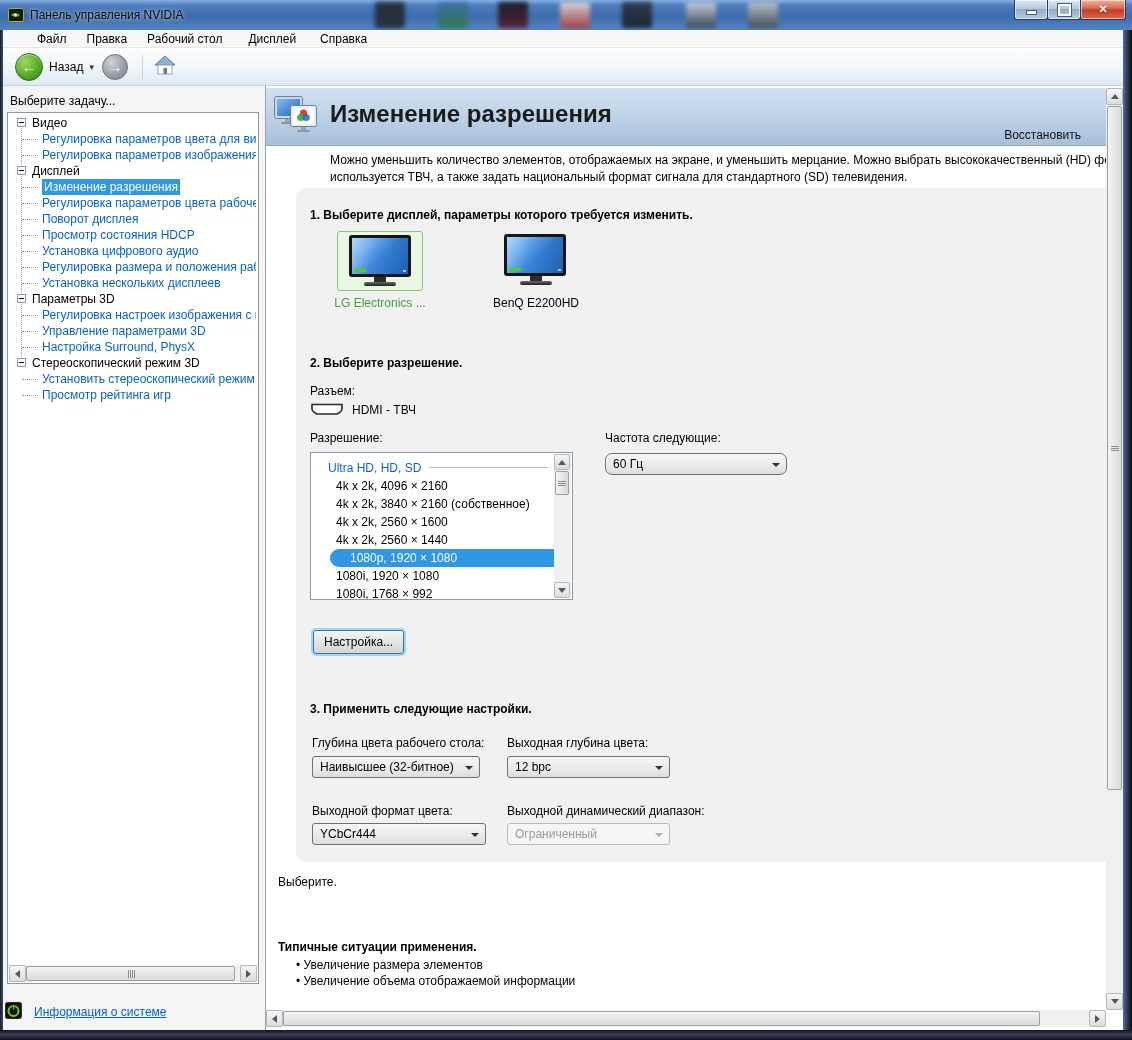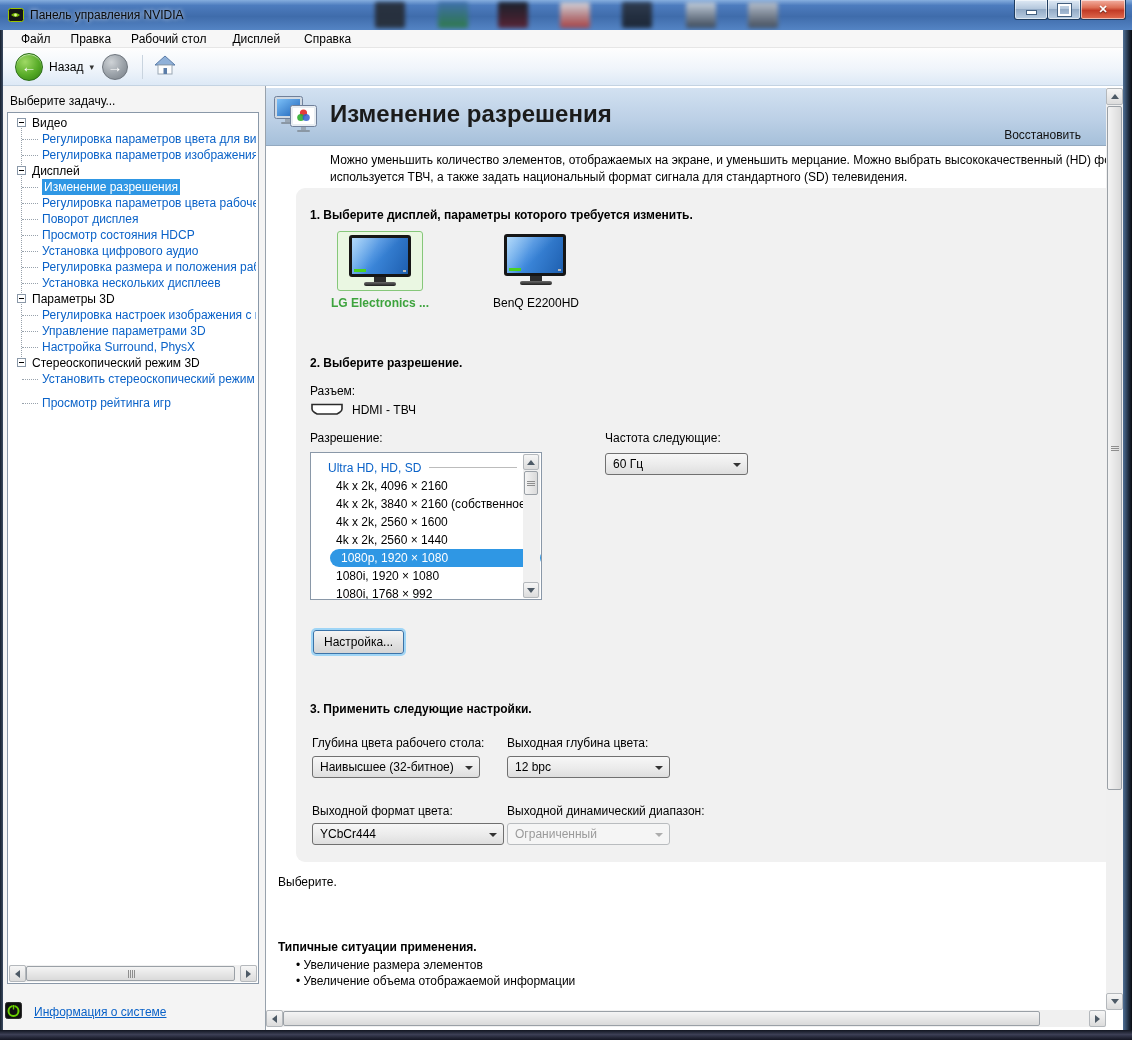--- a/index.html
+++ b/index.html
@@ -15,21 +15,21 @@
   .title-icon{left:8px;top:7px;}
   .title-text{left:30px;top:8px;font-size:12px;color:#0b0b0b;text-shadow:0 0 4px rgba(255,255,255,.9);}
   .winbtns{right:6px;top:0;height:19px;display:flex;}
   .winbtn{width:32px;height:19px;border:1px solid #1e3c5f;border-top:none;margin-left:-1px;
     background:linear-gradient(180deg,#dfeaf5 0%,#b5c8dd 45%,#93abc6 50%,#b9cde2 100%);
     display:flex;align-items:center;justify-content:center;border-radius:0 0 3px 3px;box-shadow:inset 0 0 0 1px rgba(255,255,255,.55);}
   .winbtn.close{width:44px;background:linear-gradient(180deg,#f3b0a2 0%,#dd6e54 40%,#c23b26 55%,#e06a4e 100%);color:#fff;font-weight:bold;font-size:11px;text-shadow:0 1px 1px rgba(0,0,0,.5);}
   .minbar{width:9px;height:3px;background:#fff;border:1px solid #44607f;margin-top:6px;}
   .maxbox{width:9px;height:8px;border:2px solid #fff;outline:1px solid #44607f;background:transparent;}
 
-  .menubar{left:3px;top:30px;width:1120px;height:18px;background:#f7f7f7;border-bottom:1px solid #e6e6e6;display:flex;align-items:center;padding-left:8px;box-sizing:border-box;}
+  .menubar{left:3px;top:30px;width:1120px;height:18px;background:#f7f7f7;border-bottom:1px solid #e6e6e6;display:flex;align-items:center;padding-left:24px;box-sizing:border-box;}
   .menu-item{padding:2px 10px;font-size:12px;}
   .toolbar{left:3px;top:48px;width:1120px;height:38px;background:linear-gradient(180deg,#fefefe 0%,#f0f5fb 55%,#dde9f6 100%);border-bottom:1px solid #c4d3e2;display:flex;align-items:center;padding-left:12px;box-sizing:border-box;}
   .circle-btn{width:26px;height:26px;border-radius:50%;display:flex;align-items:center;justify-content:center;color:#fff;font-size:15px;font-weight:bold;}
   .back-btn{background:radial-gradient(circle at 35% 30%,#9fd965 0%,#57ab27 55%,#2f7c12 100%);border:1px solid #2a6e17;box-shadow:inset 0 1px 1px rgba(255,255,255,.6);}
   .fwd-btn{width:24px;height:24px;background:radial-gradient(circle at 35% 30%,#cfd3d7 0%,#9aa1a8 55%,#777e86 100%);border:1px solid #6d747c;margin-left:8px;}
   .back-label{margin-left:6px;font-size:12px;}
   .caret{margin-left:6px;font-size:9px;color:#333;}
   .tb-sep{width:1px;height:24px;background:#c9d4df;margin:0 10px 0 14px;}
 
   .side-border-l{left:0;top:30px;width:3px;height:1000px;background:linear-gradient(90deg,#17202e,#3c4c63);}
@@ -68,28 +68,28 @@
   .mon{width:86px;height:60px;}
   .mon.selected{background:#eaf7e2;border:1px solid #86c77a;border-radius:3px;box-sizing:border-box;}
   .mon-scr{position:absolute;left:11px;top:3px;width:62px;height:42px;background:#161616;border-radius:3px;}
   .mon-scr-in{position:absolute;left:3px;top:3px;right:3px;bottom:3px;background:linear-gradient(115deg,#7fc0f7 0%,#3e8ade 40%,#1e5faf 100%);}
   .mon-scr-in::before{content:"";position:absolute;inset:0;background:linear-gradient(135deg,rgba(255,255,255,.4),rgba(255,255,255,0) 55%);}
   .mon-tb{position:absolute;left:2px;bottom:2px;width:12px;height:3px;background:#49d121;}
   .mon-led{position:absolute;right:2px;bottom:2px;width:3px;height:2px;background:#bbb;}
   .mon-neck{position:absolute;left:50%;margin-left:-6px;top:45px;width:12px;height:5px;background:#2c2c2c;}
   .mon-base{position:absolute;left:50%;margin-left:-16px;top:50px;width:32px;height:4px;background:linear-gradient(180deg,#6a6a6a,#1f1f1f);border-radius:2px;}
   .mon-label{position:absolute;width:130px;text-align:center;font-size:12px;}
-  .mon-label.green{color:#3da33d;font-weight:bold;}
-
-  
-  .lb{left:44px;top:366px;width:232px;height:148px;background:#fff;border:1px solid #8a98a8;box-sizing:border-box;overflow:hidden;padding-top:5px;}
+  .mon-label.green{color:#3da33d;}
+
+  
+  .lb{left:44px;top:366px;width:263px;height:148px;background:#fff;border:1px solid #8a98a8;box-sizing:border-box;overflow:hidden;padding-top:5px;}
   .lb-hrow{height:19px;display:flex;align-items:center;padding-left:17px;color:#0a62c8;}
   .lb-rule{flex:1;height:1px;background:#bcbcbc;margin:0 24px 0 8px;}
   .lb-row{height:18px;display:flex;align-items:center;padding-left:25px;white-space:nowrap;}
-  .lb-sel{display:inline-block;background:#2f97e4;color:#fff;width:216px;margin-left:-6px;padding:2px 0 2px 11px;border-radius:9px;}
+  .lb-sel{display:inline-block;background:#2f97e4;color:#fff;width:216px;margin-left:-6px;padding:2px 0 2px 20px;border-radius:9px;}
   .lb-sb{position:absolute;right:1px;top:1px;bottom:1px;width:17px;background:#f0f0f0;}
 
   
   .sb-btn{position:absolute;width:17px;height:17px;background:linear-gradient(180deg,#f6f6f6,#dcdcdc);border:1px solid #b4b8bc;border-radius:2px;box-sizing:border-box;display:flex;align-items:center;justify-content:center;}
   .tri-up{width:0;height:0;border-left:4px solid transparent;border-right:4px solid transparent;border-bottom:5px solid #4d5a66;}
   .tri-down{width:0;height:0;border-left:4px solid transparent;border-right:4px solid transparent;border-top:5px solid #4d5a66;}
   .tri-left{width:0;height:0;border-top:4px solid transparent;border-bottom:4px solid transparent;border-right:5px solid #4d5a66;}
   .tri-right{width:0;height:0;border-top:4px solid transparent;border-bottom:4px solid transparent;border-left:5px solid #4d5a66;}
   .sb-thumb-v{position:absolute;left:1px;width:15px;background:linear-gradient(90deg,#f4f4f4,#dadada);border:1px solid #9aa0a6;border-radius:2px;box-sizing:border-box;}
   .sb-thumb-h{position:absolute;top:1px;height:15px;background:linear-gradient(180deg,#f4f4f4,#dadada);border:1px solid #9aa0a6;border-radius:2px;box-sizing:border-box;}
@@ -227,21 +227,21 @@
       <div class="trow child" style="top:226px">
         <span class="tlabel">Настройка Surround, PhysX</span>
       </div>
       <div class="trow" style="top:242px">
         <span class="tbox"></span>
         <span class="tlabel">Стереоскопический режим 3D</span>
       </div>
       <div class="trow child" style="top:258px">
         <span class="tlabel">Установить стереоскопический режим 3D</span>
       </div>
-      <div class="trow child" style="top:282px">
+      <div class="trow child" style="top:274px">
         <span class="tlabel">Просмотр рейтинга игр</span>
       </div>
 
       <div class="abs tree-hsb">
         <div class="sb-btn" style="left:0;top:0;">
             <span class="tri-left"></span>
           </div>
         <div class="sb-thumb-h" style="left:17px;width:209px;">
             <span class="grip-v"></span>
           </div>
@@ -367,21 +367,21 @@
           </div>
         <div class="sb-thumb-v" style="top:17px;height:24px;width:14px;">
             <span class="grip-h"></span>
           </div>
         <div class="sb-btn" style="left:0;bottom:0;width:16px;height:16px;">
             <span class="tri-down"></span>
           </div>
       </div>
     </div>
 
-    <div class="combo" style="left:339px;top:367px;width:143px;">
+    <div class="combo" style="left:339px;top:367px;width:182px;border-radius:7px;">
       <span>60 Гц</span>
       <span class="arr"></span>
     </div>
 
     <button class="btn" style="left:47px;top:544px;">Настройка...</button>
 
     <span class="abs sect" style="left:44px;top:616px;">3. Применить следующие настройки.</span>
 
     <span class="abs plain" style="left:46px;top:650px;">Глубина цвета рабочего стола:</span>
     <span class="abs plain" style="left:241px;top:650px;">Выходная глубина цвета:</span>
@@ -389,21 +389,21 @@
       <span>Наивысшее (32-битное)</span>
       <span class="arr"></span>
     </div>
     <div class="combo" style="left:241px;top:670px;width:163px;">
       <span>12 bpc</span>
       <span class="arr"></span>
     </div>
 
     <span class="abs plain" style="left:46px;top:718px;">Выходной формат цвета:</span>
     <span class="abs plain" style="left:241px;top:718px;">Выходной динамический диапазон:</span>
-    <div class="combo" style="left:46px;top:737px;width:192px;">
+    <div class="combo" style="left:46px;top:737px;width:174px;">
       <span>YCbCr444</span>
       <span class="arr"></span>
     </div>
     <div class="combo disabled" style="left:241px;top:737px;width:163px;">
       <span>Ограниченный</span>
       <span class="arr"></span>
     </div>
 
     <span class="abs plain" style="left:12px;top:789px;">Выберите.</span>
 

